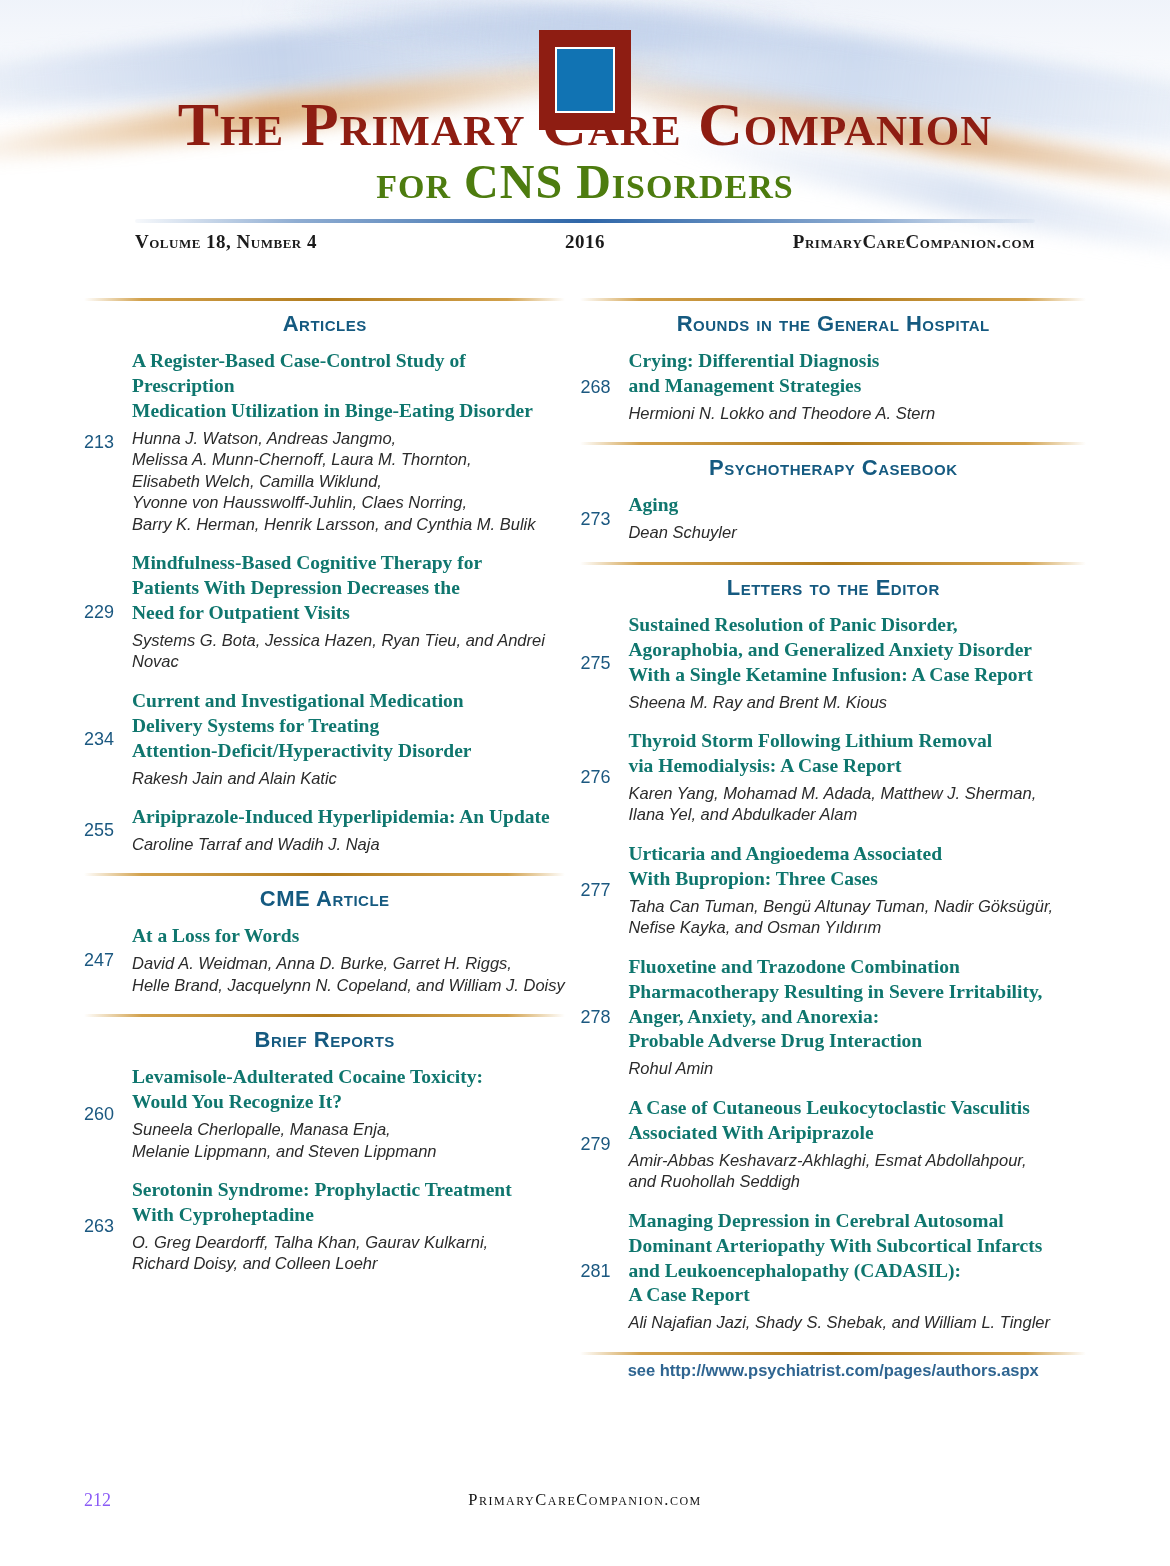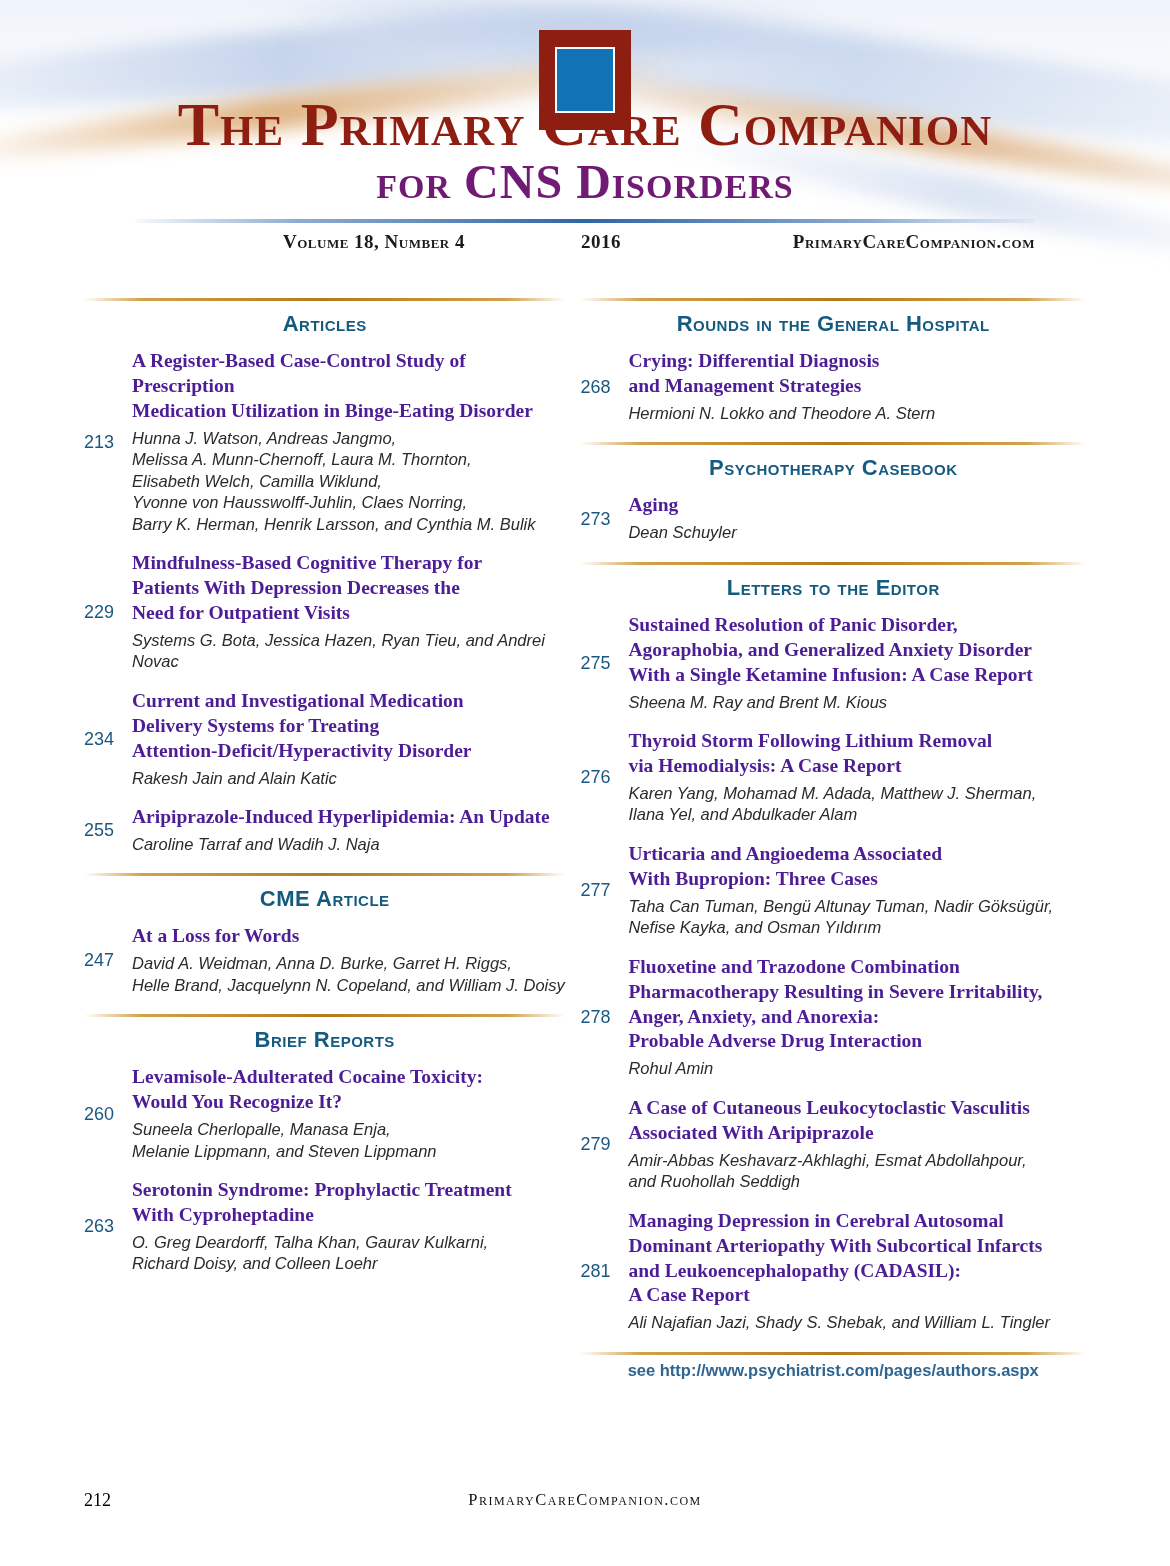--- a/index.html
+++ b/index.html
@@ -29,50 +29,50 @@
 
   .logo{position:absolute;top:30px;left:50%;transform:translateX(-50%);
     width:92px;height:100px;background:#8e1d12;z-index:3;
     display:flex;align-items:center;justify-content:center;}
   .logo-inner{width:56px;height:62px;background:#1173b3;border:2px solid #fff;}
 
   .title-wrap{position:relative;z-index:2;padding-top:93px;text-align:center;}
   .title-1{font-size:62px;line-height:1;font-weight:700;font-variant:small-caps;
     color:#8e1d12;letter-spacing:1px;}
   .title-2{font-size:48px;line-height:1.05;font-weight:700;font-variant:small-caps;
-    color:#701a75;letter-spacing:1px;margin-top:2px;}
+    color:#4d7c0f;letter-spacing:1px;margin-top:2px;}
   .rule{height:4px;width:900px;margin:12px auto 0;border-radius:2px;
     background:linear-gradient(to right,rgba(90,130,190,.05),#8fadd2 18%,#2e66a8 50%,#8fadd2 82%,rgba(90,130,190,.05));}
   .vol-row{width:900px;margin:8px auto 0;display:flex;align-items:baseline;
     font-size:19px;font-weight:700;font-variant:small-caps;color:#1b1b1b;letter-spacing:.5px;}
-  .vol-left{flex:1;text-align:center;margin-left:32px;}
+  .vol-left{flex:1;text-align:left;}
   .vol-mid{flex:0 0 auto;}
   .vol-right{flex:1;text-align:right;}
 
   
   .content{display:grid;grid-template-columns:1fr 1.05fr;column-gap:36px;padding:0 84px;position:relative;z-index:2;gap:15px;}
   .divider{height:3px;margin:18px 0 10px;border-radius:2px;
     background:linear-gradient(to right,rgba(203,150,60,0),#d2a14c 12%,#b27c1e 50%,#d2a14c 88%,rgba(203,150,60,0));}
   .col > .divider:first-child{margin-top:2px;}
   .sec-head{text-align:center;margin:0 0 12px;font-family:"Liberation Sans",sans-serif;
     font-size:22px;font-weight:700;font-variant:small-caps;color:#155a80;letter-spacing:.5px;}
   .entry{display:flex;align-items:center;margin:4px 0 16px;}
   .pageno{flex:0 0 48px;font-family:"Liberation Sans",sans-serif;font-size:18px;
     color:#1b5880;padding-top:1px;}
   .ebody{flex:1;}
   .etitle{font-family:"Liberation Serif",serif;font-weight:700;font-size:19.5px;
-    line-height:1.28;color:#4c1d95;white-space:pre-line;}
+    line-height:1.28;color:#0f766e;white-space:pre-line;}
   .eauthors{font-family:"Liberation Sans",sans-serif;font-style:italic;font-size:16.5px;
     line-height:1.3;color:#2b2b2b;white-space:pre-line;margin-top:4px;}
   .info-note{text-align:center;font-family:"Liberation Sans",sans-serif;font-weight:700;
     font-size:16.5px;color:#2f6591;margin-top:-4px;}
 
   
   .footer{position:absolute;left:0;right:0;top:1490px;padding:0 84px;z-index:2;}
-  .folio{font-size:18px;color:#000000;}
+  .folio{font-size:18px;color:#8b5cf6;}
   .site{position:absolute;left:0;right:0;text-align:center;font-size:16.5px;
     font-variant:small-caps;letter-spacing:1.5px;color:#111;}
 </style>
 </head>
 <body>
 
 <div class="page">
 
   <header class="banner">
     <div class="art">

